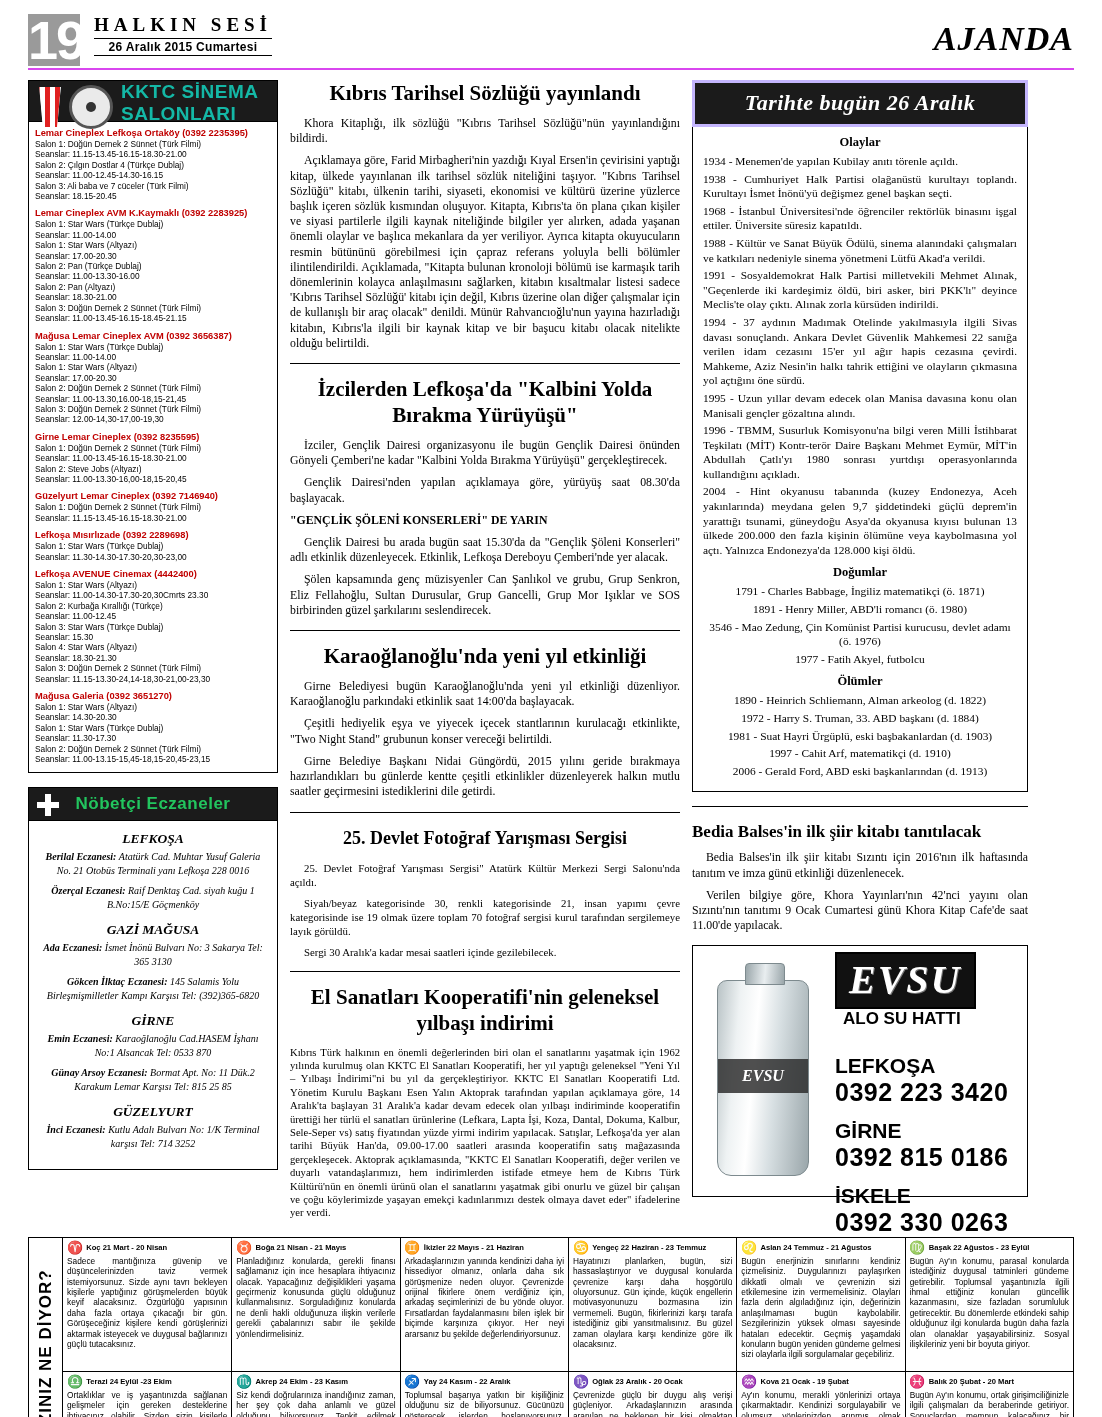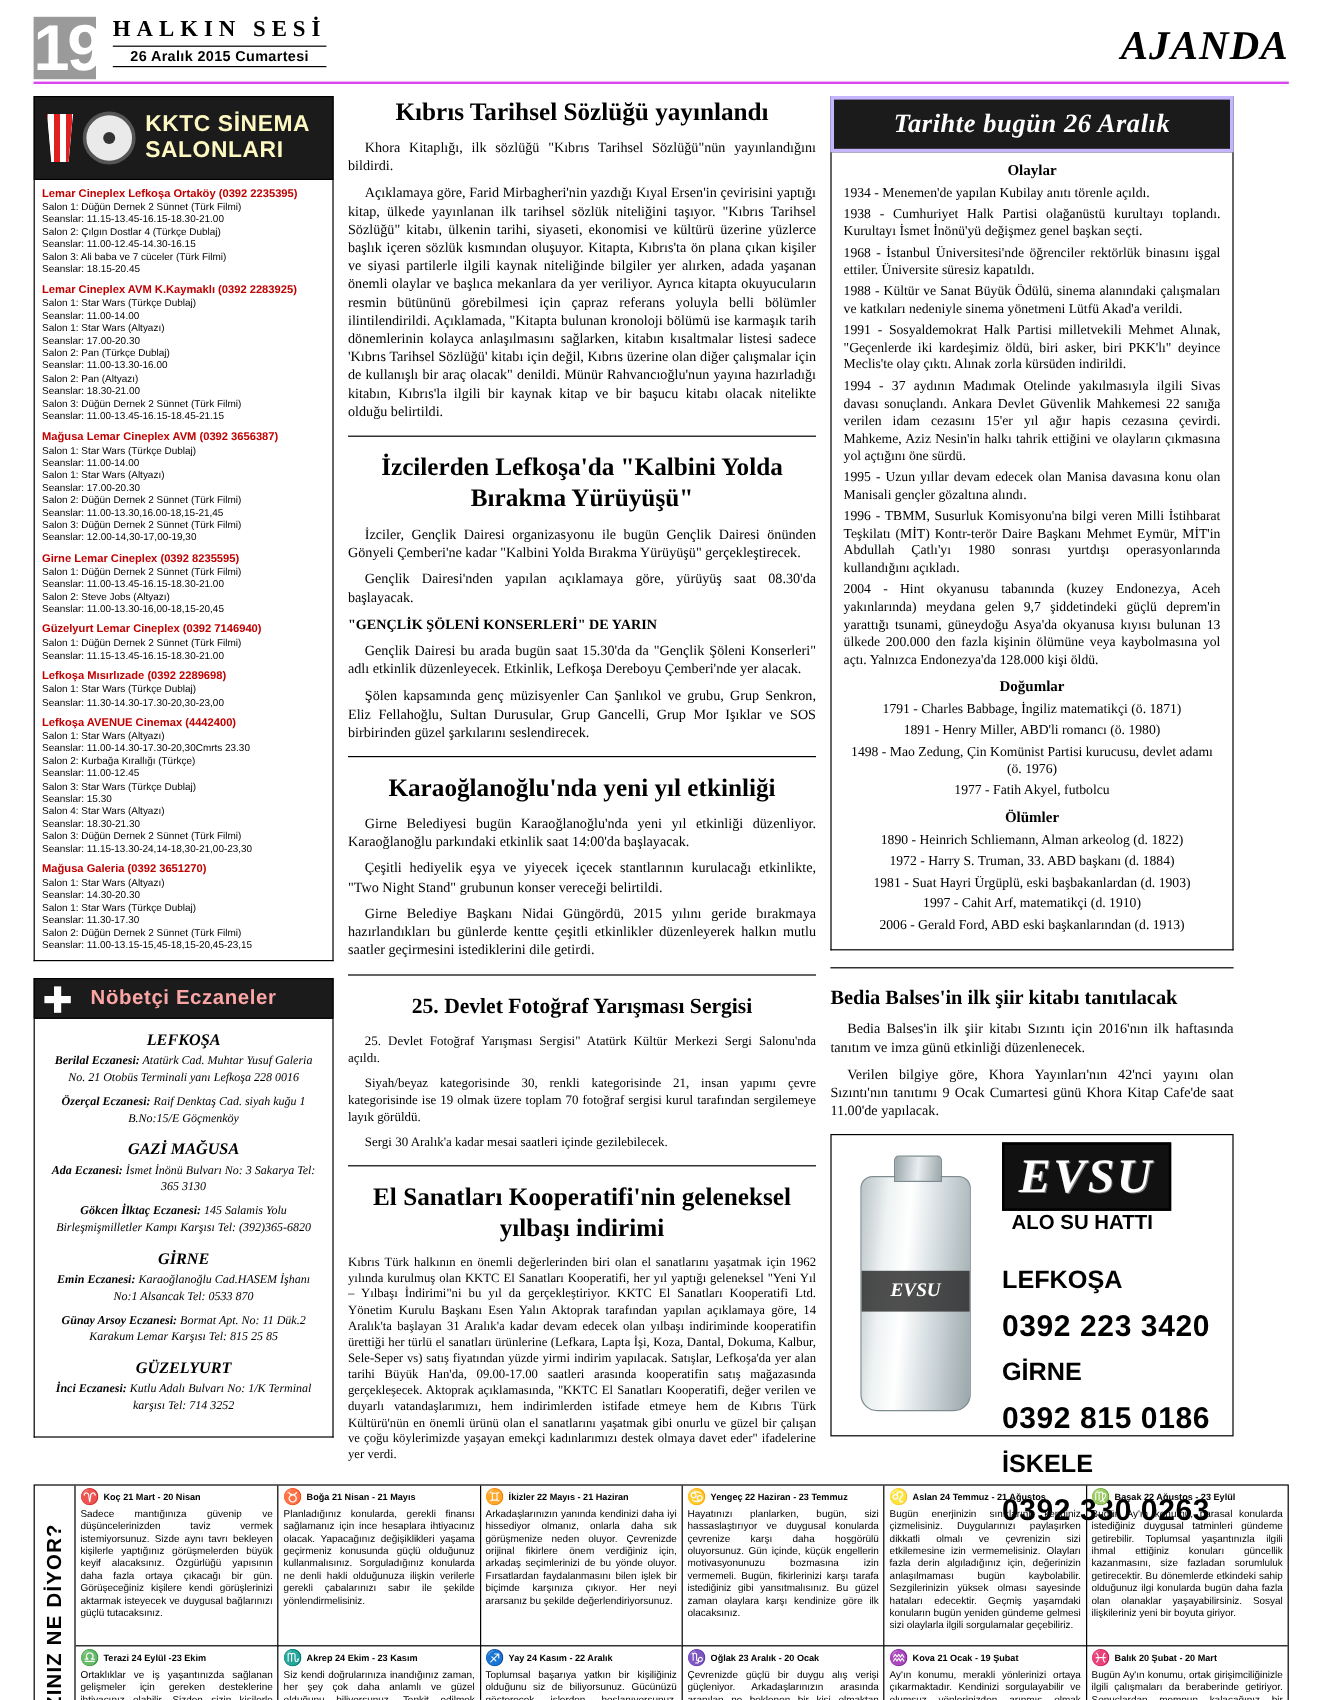--- a/index.html
+++ b/index.html
@@ -38,22 +38,22 @@
   }
 
   
   .cols { display: flex; gap: 12px; margin-top: 10px; }
   .col-left { width: 250px; }
   .col-mid { width: 390px; }
   .col-right { width: 336px; }
 
   
   .cine-header {
-    display: flex; align-items: center; background: #1b1b1b; color: #fef9c3;
-    border: 1px solid #000; height: 70px; padding: 0 4px;
+    display: flex; align-items: flex-start; background: #1b1b1b; color: #14b8a6;
+    border: 1px solid #000; height: 42px; padding: 0 4px;
   }
   .cine-art { width: 82px; height: 52px; position: relative; flex: 0 0 82px; }
   .cine-art .pop {
     position: absolute; left: 2px; top: 6px; width: 30px; height: 40px; background: #fff;
     clip-path: polygon(14% 0, 86% 0, 74% 100%, 26% 100%);
   }
   .cine-art .pop:after {
     content:""; position:absolute; left:0; top:0; width:100%; height:100%;
     background: repeating-linear-gradient(90deg,#e02020 0 5px,#fff 5px 10px);
     clip-path: polygon(14% 0, 86% 0, 74% 100%, 26% 100%);
@@ -73,21 +73,21 @@
   .cine-body { border: 1px solid #000; border-top: none; padding: 5px 6px 7px 6px; }
   .cine-venue {
     font-family: "Liberation Sans", sans-serif; font-weight: bold; font-size: 9.3px;
     color: #c00000; margin-top: 6px; line-height: 12px;
   }
   .cine-venue:first-child { margin-top: 0; }
   .cine-line { font-family: "Liberation Sans", sans-serif; font-size: 8.3px; line-height: 10.4px; }
 
   
   .ph-header {
-    position: relative; border: 1px solid #000; background: #1b1b1b; color:#fca5a5;
+    position: relative; border: 1px solid #000; background: #1b1b1b; color:#22c55e;
     height: 34px; margin-top: 14px; display:flex; align-items:center; justify-content:center;
   }
   .ph-header .ttl { font-family: "Liberation Sans", sans-serif; font-weight: bold; font-size: 17px; letter-spacing:.5px; }
   .ph-header .cross {
     position:absolute; left: 8px; top: 6px; width: 22px; height: 22px;
   }
   .ph-header .cross:before, .ph-header .cross:after {
     content:""; position:absolute; background:#fff;
   }
   .ph-header .cross:before { left: 8px; top: 0; width: 6px; height: 22px; }
@@ -162,21 +162,21 @@
     font-family: "Liberation Serif", serif; font-weight: bold; font-style: italic;
     font-size: 40px; color: #fff; background: #111; display: inline-block;
     padding: 2px 12px 4px; letter-spacing: 2px; border: 2px solid #000;
     text-shadow: 1px 1px 0 #777;
   }
   .evsu-alo {
     font-family: "Liberation Sans", sans-serif; font-weight: bold; font-size: 17px;
     display: inline-block; margin-left: 8px; vertical-align: 14px;
   }
   .evsu-city { font-family: "Liberation Sans", sans-serif; font-weight: bold; font-size: 21px; margin-top: 12px; }
-  .evsu-num { font-family: "Liberation Sans", sans-serif; font-weight: bold; font-size: 25px; letter-spacing: .5px; margin-top: 12px; }
+  .evsu-num { font-family: "Liberation Sans", sans-serif; font-weight: bold; font-size: 25px; letter-spacing: .5px; }
 
   
   .horo-wrap { display: flex; margin-top: 10px; border: 1px solid #000; height: 268px; }
   .horo-side {
     width: 34px; border-right: 1px solid #000; position: relative; flex: 0 0 34px;
   }
   .horo-side .vtxt {
     position: absolute; left: 50%; top: 50%;
     transform: translate(-50%,-50%) rotate(-90deg); white-space: nowrap;
     font-family: "Liberation Sans", sans-serif; font-weight: bold; font-size: 17px;
@@ -387,21 +387,21 @@
         <div class="th-item">1988 - Kültür ve Sanat Büyük Ödülü, sinema alanındaki çalışmaları ve katkıları nedeniyle sinema yönetmeni Lütfü Akad'a verildi.</div>
         <div class="th-item">1991 - Sosyaldemokrat Halk Partisi milletvekili Mehmet Alınak, "Geçenlerde iki kardeşimiz öldü, biri asker, biri PKK'lı" deyince Meclis'te olay çıktı. Alınak zorla kürsüden indirildi.</div>
         <div class="th-item">1994 - 37 aydının Madımak Otelinde yakılmasıyla ilgili Sivas davası sonuçlandı. Ankara Devlet Güvenlik Mahkemesi 22 sanığa verilen idam cezasını 15'er yıl ağır hapis cezasına çevirdi. Mahkeme, Aziz Nesin'in halkı tahrik ettiğini ve olayların çıkmasına yol açtığını öne sürdü.</div>
         <div class="th-item">1995 - Uzun yıllar devam edecek olan Manisa davasına konu olan Manisali gençler gözaltına alındı.</div>
         <div class="th-item">1996 - TBMM, Susurluk Komisyonu'na bilgi veren Milli İstihbarat Teşkilatı (MİT) Kontr-terör Daire Başkanı Mehmet Eymür, MİT'in Abdullah Çatlı'yı 1980 sonrası yurtdışı operasyonlarında kullandığını açıkladı.</div>
         <div class="th-item">2004 - Hint okyanusu tabanında (kuzey Endonezya, Aceh yakınlarında) meydana gelen 9,7 şiddetindeki güçlü deprem'in yarattığı tsunami, güneydoğu Asya'da okyanusa kıyısı bulunan 13 ülkede 200.000 den fazla kişinin ölümüne veya kaybolmasına yol açtı. Yalnızca Endonezya'da 128.000 kişi öldü.</div>
 
         <div class="th-sub">Doğumlar</div>
         <div class="th-item" style="text-align:center">1791 - Charles Babbage, İngiliz matematikçi (ö. 1871)</div>
         <div class="th-item" style="text-align:center">1891 - Henry Miller, ABD'li romancı (ö. 1980)</div>
-        <div class="th-item" style="text-align:center">1498 - Mao Zedung, Çin Komünist Partisi kurucusu, devlet adamı (ö. 1976)</div>
+        <div class="th-item" style="text-align:center">3546 - Mao Zedung, Çin Komünist Partisi kurucusu, devlet adamı (ö. 1976)</div>
         <div class="th-item" style="text-align:center">1977 - Fatih Akyel, futbolcu</div>
 
         <div class="th-sub">Ölümler</div>
         <div class="th-item" style="text-align:center">1890 - Heinrich Schliemann, Alman arkeolog (d. 1822)</div>
         <div class="th-item" style="text-align:center">1972 - Harry S. Truman, 33. ABD başkanı (d. 1884)</div>
         <div class="th-item" style="text-align:center">1981 - Suat Hayri Ürgüplü, eski başbakanlardan (d. 1903)</div>
         <div class="th-item" style="text-align:center">1997 - Cahit Arf, matematikçi (d. 1910)</div>
         <div class="th-item" style="text-align:center">2006 - Gerald Ford, ABD eski başkanlarından (d. 1913)</div>
       </div>
 

